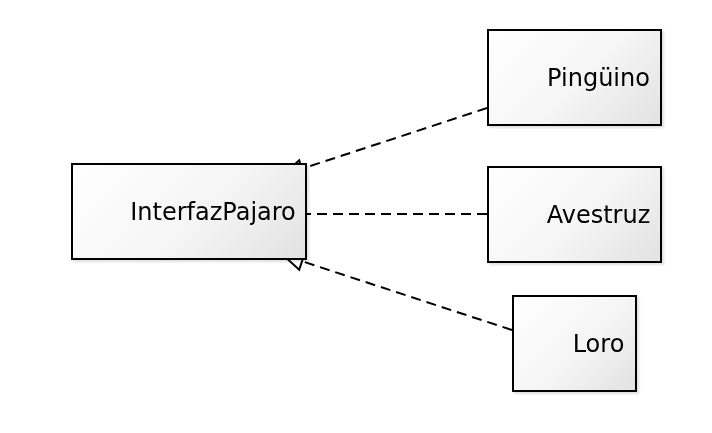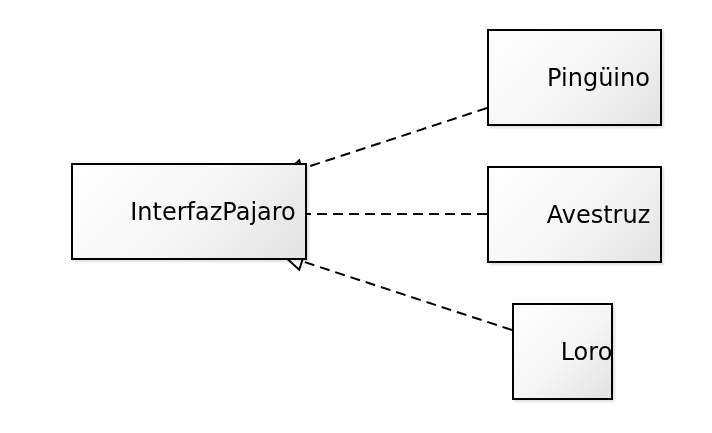--- a/index.html
+++ b/index.html
@@ -35,21 +35,21 @@
   .node-label {
     color: #000000;
     font-size: 24px;
     line-height: 1;
     white-space: nowrap;
   }
   
   .node-interfazpajaro { left: 47px;  top: 163px; width: 236px; height: 97px; margin-left: 24px; }
   .node-pinguino       { left: 487px; top: 29px;  width: 175px; height: 97px; }
   .node-avestruz       { left: 487px; top: 166px; width: 175px; height: 97px; justify-content: center; }
-  .node-loro           { left: 512px; top: 303px; width: 101px; height: 97px; }
+  .node-loro           { left: 512px; top: 295px; width: 125px; height: 97px; }
 </style>
 </head>
 <body>
 
 <div class="canvas">
 
   <svg class="edges-layer" width="712" height="433" viewBox="0 0 712 433">
     <defs>
       <marker id="realizationHead" viewBox="0 0 26 24" markerWidth="26" markerHeight="24" refX="22" refY="12" orient="auto" markerUnits="userSpaceOnUse">
         <path d="M22,12 L2,3 L2,21 Z" fill="#ffffff" stroke="#000000" stroke-width="2" stroke-linejoin="miter"></path>

